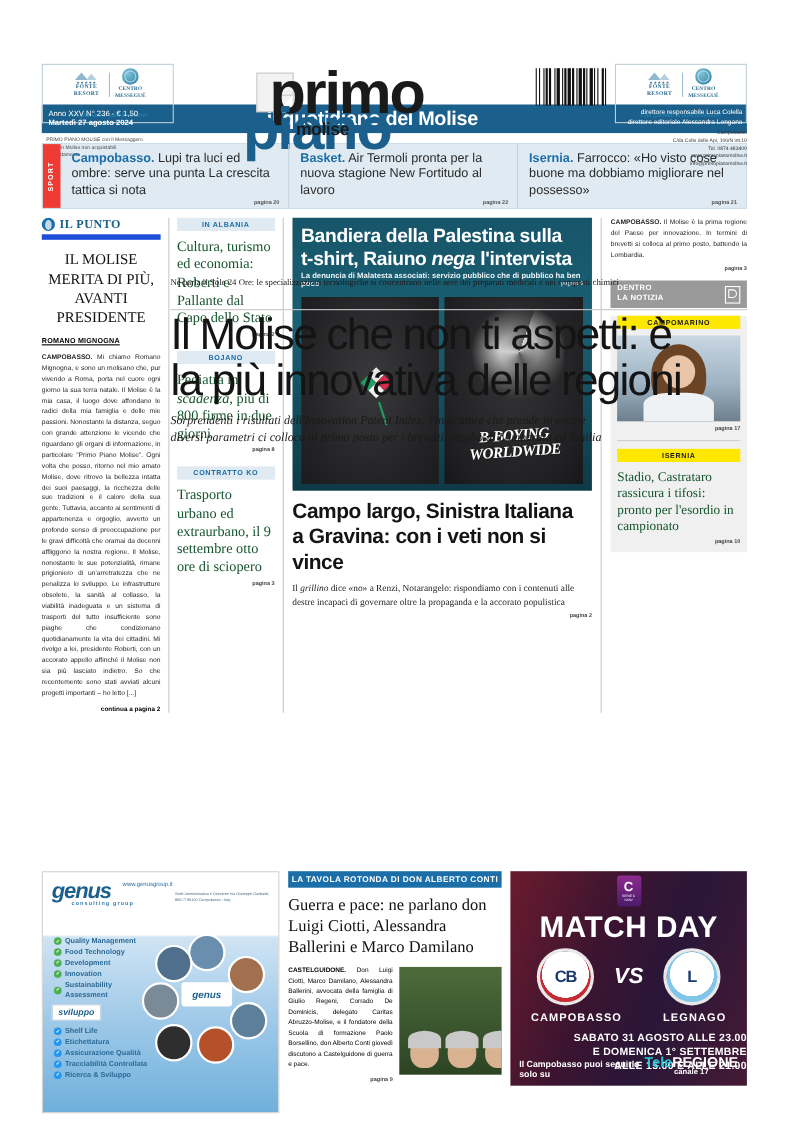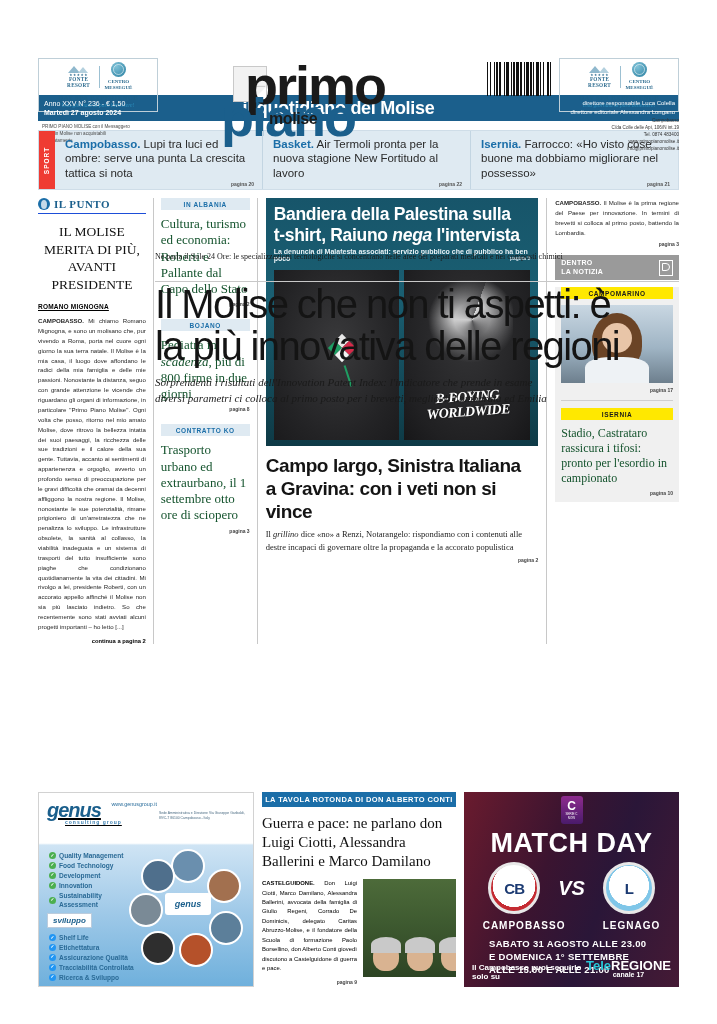--- a/index.html
+++ b/index.html
@@ -65,21 +65,21 @@
   .pag { position:absolute; right:8px; bottom:2px; font-size:5px; font-weight:bold; color:#555; }
 
   
   .bodygrid { display:flex; margin-top:8px; gap:0; }
   .colA { width:116px; padding-right:7px; border-right:1px solid #c8c8c8;}
   .colB { width:104px; padding:0 7px; border-right:1px solid #c8c8c8;}
   .colC { width:289px; padding:0 8px; }
   .colD { width:133px; padding-left:8px; border-left:1px solid #c8c8c8;}
 
   
-  .punto-head { display:flex; align-items:center; gap:4px; border-bottom:1px solid #1d4ed8; padding-bottom:3px;}
+  .punto-head { display:flex; align-items:center; gap:4px; border-bottom:5px solid #1d4ed8; padding-bottom:3px;}
   .punto-icon { width:12px;height:12px;border-radius:50%;background:#1b6ea8; position:relative;}
   .punto-icon:after{content:"";position:absolute;left:3px;top:1.5px;width:6px;height:9px;border-radius:50%;background:#fff;opacity:.75;}
   .punto-title { font-family:"Liberation Serif", serif; font-weight:bold; font-size:11px; color:#1b5f8c; letter-spacing:.5px;}
   .edit-title { font-family:"Liberation Serif", serif; font-size:13.5px; text-align:center; line-height:1.3; margin-top:9px; color:#111;}
   .byline { font-size:6.5px; font-weight:bold; text-decoration:underline; margin-top:10px; letter-spacing:.2px;}
   .edit-body { font-size:6.1px; line-height:1.62; text-align:justify; margin-top:6px; color:#1f1f1f;}
   .edit-body b{font-size:6.1px;}
   .cont { font-size:5.8px; font-weight:bold; text-align:right; margin-top:6px;}
 
   
@@ -141,21 +141,21 @@
   .miss-hair:after{content:"";position:absolute;left:10px;top:10px;width:30px;height:30px;border-radius:50%;background:#e8c5a8;}
   .miss-dress { position:absolute; left:50%; bottom:0; transform:translateX(-50%); width:64px;height:26px;background:#eef2f5;border-radius:40% 40% 0 0;}
   .thinrule { height:1px; background:#cfcfcf; margin:7px 0 0 0;}
 
   
   .bottom { display:flex; margin-top:10px; gap:0; }
   .bcolA { width:216px; }
   .bcolB { width:210px; padding:0 8px; }
   .bcolC { width:215px; }
 
-  .genus-ad { border:1px solid #d2d2d2; height:195px; background:linear-gradient(180deg,#ffffff 0%,#ffffff 26%,#cfe4f4 27%,#9fc9e8 62%,#6fb0dc 100%); position:relative; overflow:hidden;text-decoration:underline;}
+  .genus-ad { border:1px solid #d2d2d2; height:220px; background:linear-gradient(180deg,#ffffff 0%,#ffffff 26%,#cfe4f4 27%,#9fc9e8 62%,#6fb0dc 100%); position:relative; overflow:hidden;}
   .ga-top { height:50px; position:relative; padding:6px 8px;}
   .ga-logo { font-size:20px; font-weight:bold; color:#1b5f8c; letter-spacing:-1px; font-style:italic;}
   .ga-logo small{font-size:5px;font-style:normal;letter-spacing:1px;display:block;margin-top:-3px;margin-left:18px;color:#3a7fb0;}
   .ga-url { position:absolute; right:96px; top:8px; font-size:5.4px; color:#2b6e9c;}
   .ga-addr { position:absolute; right:6px; top:18px; font-size:3.4px; color:#4a6b82; line-height:1.5; text-align:left; width:88px;}
   .ga-list { position:absolute; left:10px; top:58px; width:92px; }
   .ga-list li{ list-style:none; font-size:6.6px; font-weight:bold; color:#2a6a96; line-height:1.5; display:flex; gap:3px; align-items:center;}
   .chk { width:7px;height:7px;border-radius:50%;background:#4caf50;color:#fff;font-size:4.5px;display:flex;align-items:center;justify-content:center;flex:none;}
   .chk.b{background:#2196f3;}
   .ga-list2 { position:absolute; left:10px; top:140px; width:100px;}
@@ -182,21 +182,21 @@
   .ma-badge b{font-size:12px;line-height:1;}
   .ma-badge i{font-size:3px;font-style:normal;}
   .ma-title { position:absolute; top:36px; left:0; right:0; text-align:center; color:#fff; font-size:27px; font-weight:bold; letter-spacing:.5px;}
   .ma-crests { position:absolute; top:70px; left:0; right:0; display:flex; align-items:center; justify-content:center; gap:18px;}
   .crest { width:52px;height:52px;border-radius:50%; background:#fff; border:3px solid #e8e8e8; display:flex;align-items:center;justify-content:center; position:relative;}
   .crest b{font-size:15px;color:#1b3a72;letter-spacing:-1px;}
   .crest.cb{ background:radial-gradient(circle at 50% 45%, #fff 62%, #c42b32 63%);}
   .crest.lg{ background:radial-gradient(circle at 50% 45%, #fff 58%, #7fc6e8 59%);}
   .vs { color:#fff; font-size:20px; font-weight:bold; font-style:italic;}
   .ma-names { position:absolute; top:128px; left:0; right:0; display:flex; justify-content:space-around; color:#fff; font-size:10px; font-weight:bold; letter-spacing:1px;}
-  .ma-when { position:absolute; top:146px; left:0; right:0; text-align:left; color:#fff; font-size:9.5px; font-weight:bold; line-height:1.35; letter-spacing:.3px;padding-left:25px;}
+  .ma-when { position:absolute; top:146px; left:0; right:0; text-align:right; color:#fff; font-size:9.5px; font-weight:bold; line-height:1.35; letter-spacing:.3px;padding-left:25px;}
   .ma-foot { position:absolute; bottom:6px; left:8px; right:8px; display:flex; align-items:baseline; justify-content:space-between;}
   .ma-foot .l { color:#fff; font-size:8px; font-weight:bold;}
   .ma-foot .r { color:#fff; font-size:13px; font-weight:bold;}
   .ma-foot .r span{color:#28c7d8;}
   .ma-foot .r small{display:block;font-size:7px;text-align:center;margin-top:-2px;}
 </style>
 </head>
 <body>
 
 <div class="page">
@@ -357,21 +357,21 @@
         <div class="serif-head">Cultura, turismo ed economia: Roberti e Pallante dal Capo dello Stato</div>
         <div class="pag-r">pagina 2</div>
       </div>
       <div class="blk">
         <div class="taglabel">BOJANO</div>
         <div class="serif-head"><span>Pediatra in </span><em>scadenza</em><span>, più di 800 firme in due giorni</span></div>
         <div class="pag-r">pagina 8</div>
       </div>
       <div class="blk">
         <div class="taglabel">CONTRATTO KO</div>
-        <div class="serif-head">Trasporto urbano ed extraurbano, il 1 settembre otto ore di sciopero</div>
+        <div class="serif-head">Trasporto urbano ed extraurbano, il 9 settembre otto ore di sciopero</div>
         <div class="pag-r">pagina 3</div>
       </div>
     </div>
 
     <div class="colC">
       <div class="photo-wrap">
         <div class="photo-bg"></div>
         <div class="ph-title">
           <h2>
             <span>Bandiera della Palestina sulla</span><br>

